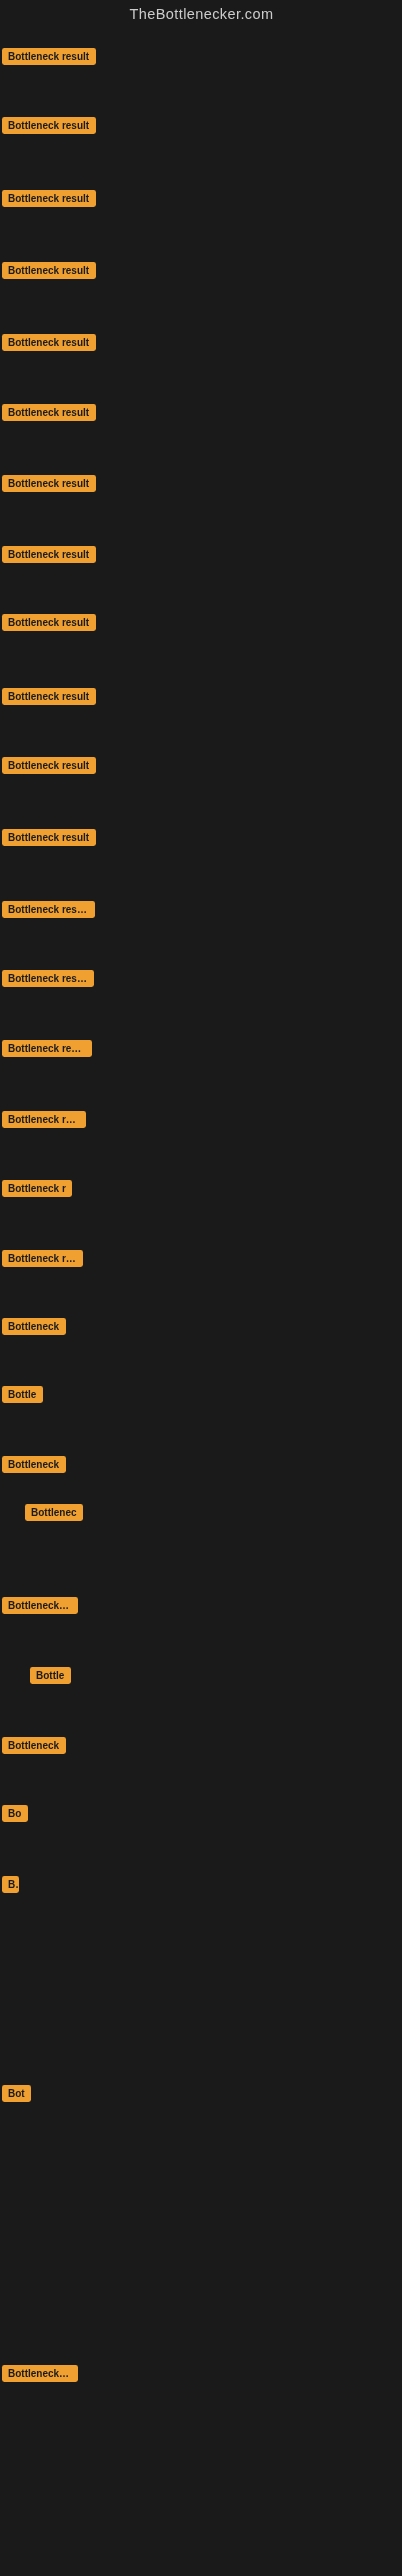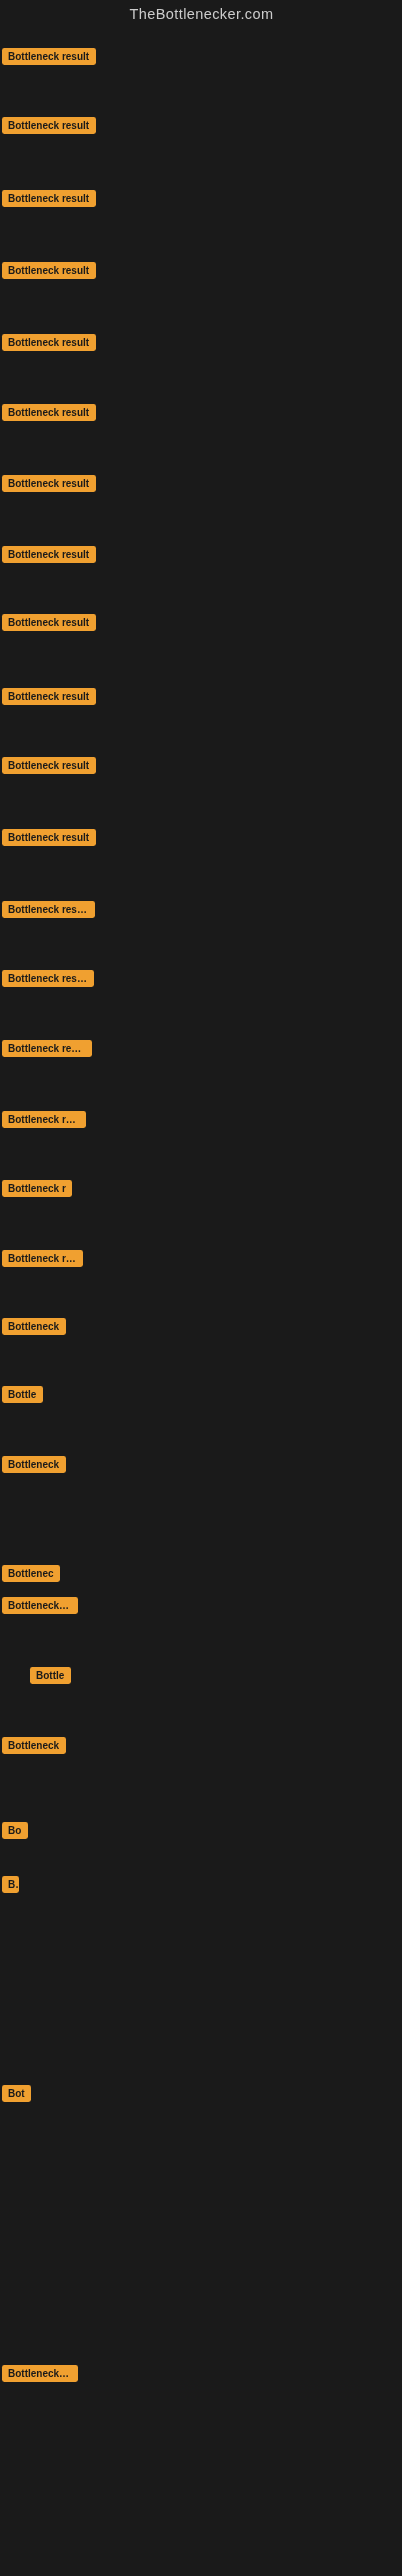--- a/index.html
+++ b/index.html
@@ -59,23 +59,23 @@
     <div class="result-row" style="top: 803px;"><span class="bottleneck-badge" style="max-width: 97px;">Bottleneck result</span></div>
     <div class="result-row" style="top: 875px;"><span class="bottleneck-badge" style="max-width: 93px;">Bottleneck result</span></div>
     <div class="result-row" style="top: 944px;"><span class="bottleneck-badge" style="max-width: 92px;">Bottleneck result</span></div>
     <div class="result-row" style="top: 1014px;"><span class="bottleneck-badge" style="max-width: 90px;">Bottleneck result</span></div>
     <div class="result-row" style="top: 1085px;"><span class="bottleneck-badge" style="max-width: 84px;">Bottleneck resul</span></div>
     <div class="result-row" style="top: 1154px;"><span class="bottleneck-badge" style="max-width: 72px;">Bottleneck r</span></div>
     <div class="result-row" style="top: 1224px;"><span class="bottleneck-badge" style="max-width: 81px;">Bottleneck resu</span></div>
     <div class="result-row" style="top: 1292px;"><span class="bottleneck-badge" style="max-width: 66px;">Bottleneck</span></div>
     <div class="result-row" style="top: 1360px;"><span class="bottleneck-badge" style="max-width: 55px;">Bottle</span></div>
     <div class="result-row" style="top: 1430px;"><span class="bottleneck-badge" style="max-width: 66px;">Bottleneck</span></div>
-    <div class="result-row" style="top: 1539px;"><span class="bottleneck-badge" style="max-width: 61px;">Bottlenec</span></div>
+    <div class="result-row" style="top: 1478px; margin-left: 23px;"><span class="bottleneck-badge" style="max-width: 61px;">Bottlenec</span></div>
     <div class="result-row" style="top: 1571px;"><span class="bottleneck-badge" style="max-width: 76px;">Bottleneck re</span></div>
     <div class="result-row" style="top: 1641px; margin-left: 28px;"><span class="bottleneck-badge" style="max-width: 48px;">Bottle</span></div>
     <div class="result-row" style="top: 1711px;"><span class="bottleneck-badge" style="max-width: 66px;">Bottleneck</span></div>
-    <div class="result-row" style="top: 1779px; margin-top: 17px;"><span class="bottleneck-badge" style="max-width: 29px;">Bo</span></div>
+    <div class="result-row" style="top: 1779px;"><span class="bottleneck-badge" style="max-width: 29px;">Bo</span></div>
     <div class="result-row" style="top: 1850px;"><span class="bottleneck-badge" style="max-width: 17.7px;">B</span></div>
     <div class="result-row" style="top: 1920px;"></div>
     <div class="result-row" style="top: 2059px;"><span class="bottleneck-badge" style="max-width: 34px;">Bot</span></div>
     <div class="result-row" style="top: 2339px;"><span class="bottleneck-badge" style="max-width: 76px;">Bottleneck re</span></div>
   </div>
 
 
 </body></html>

